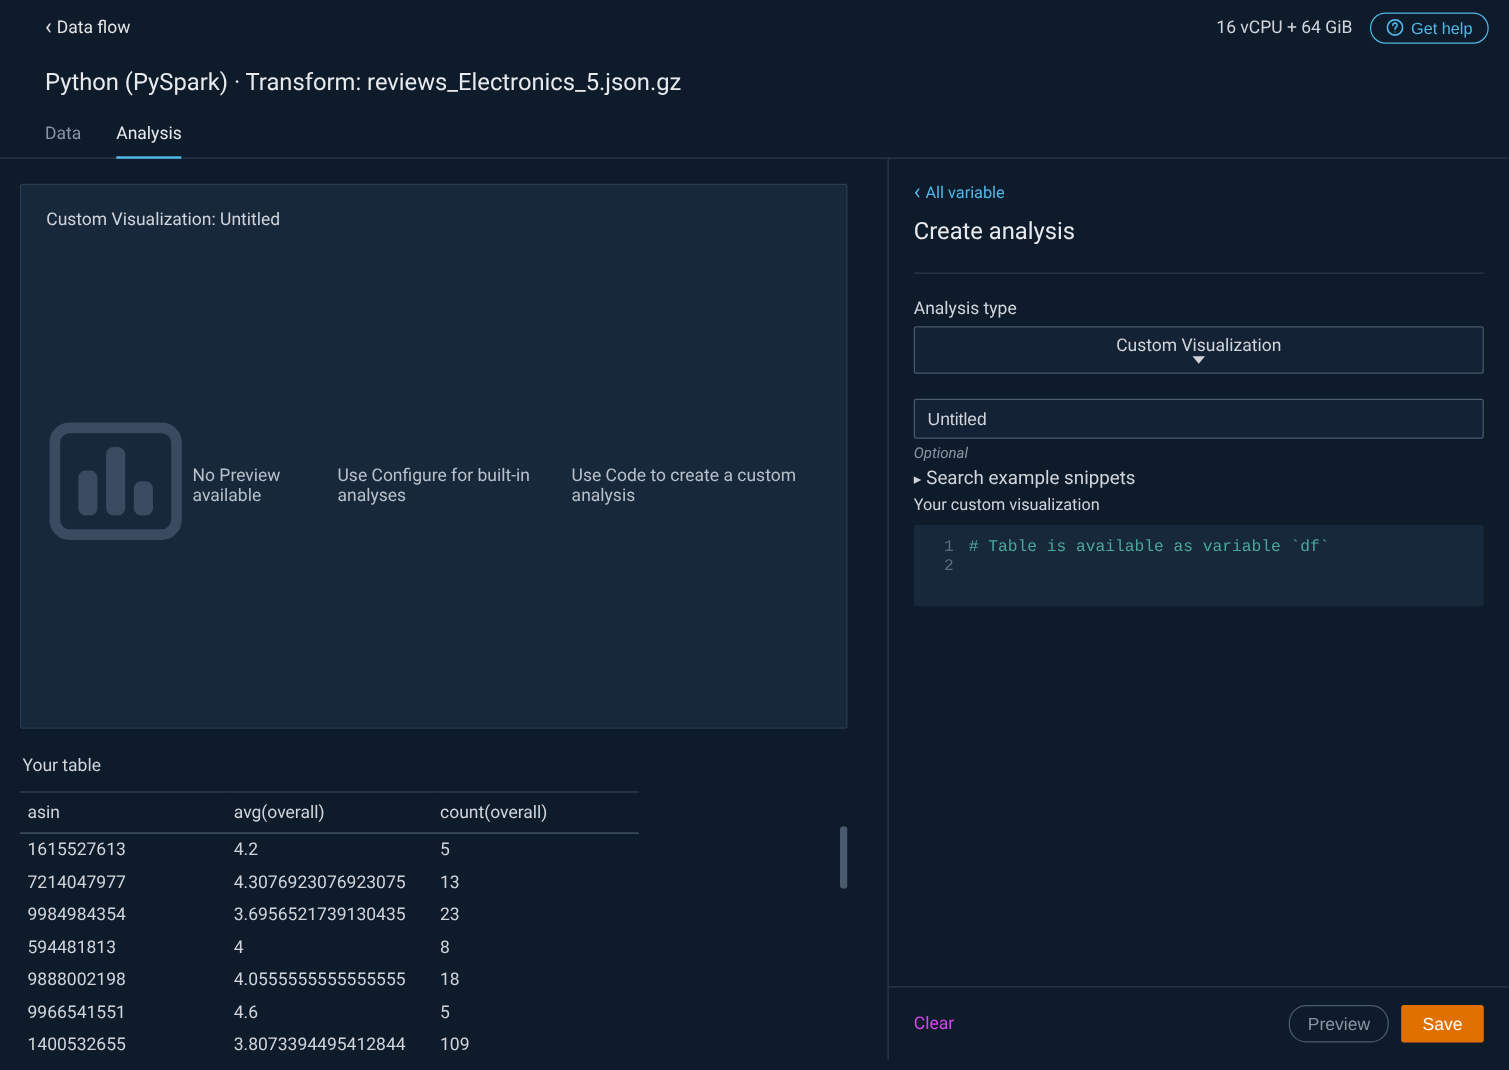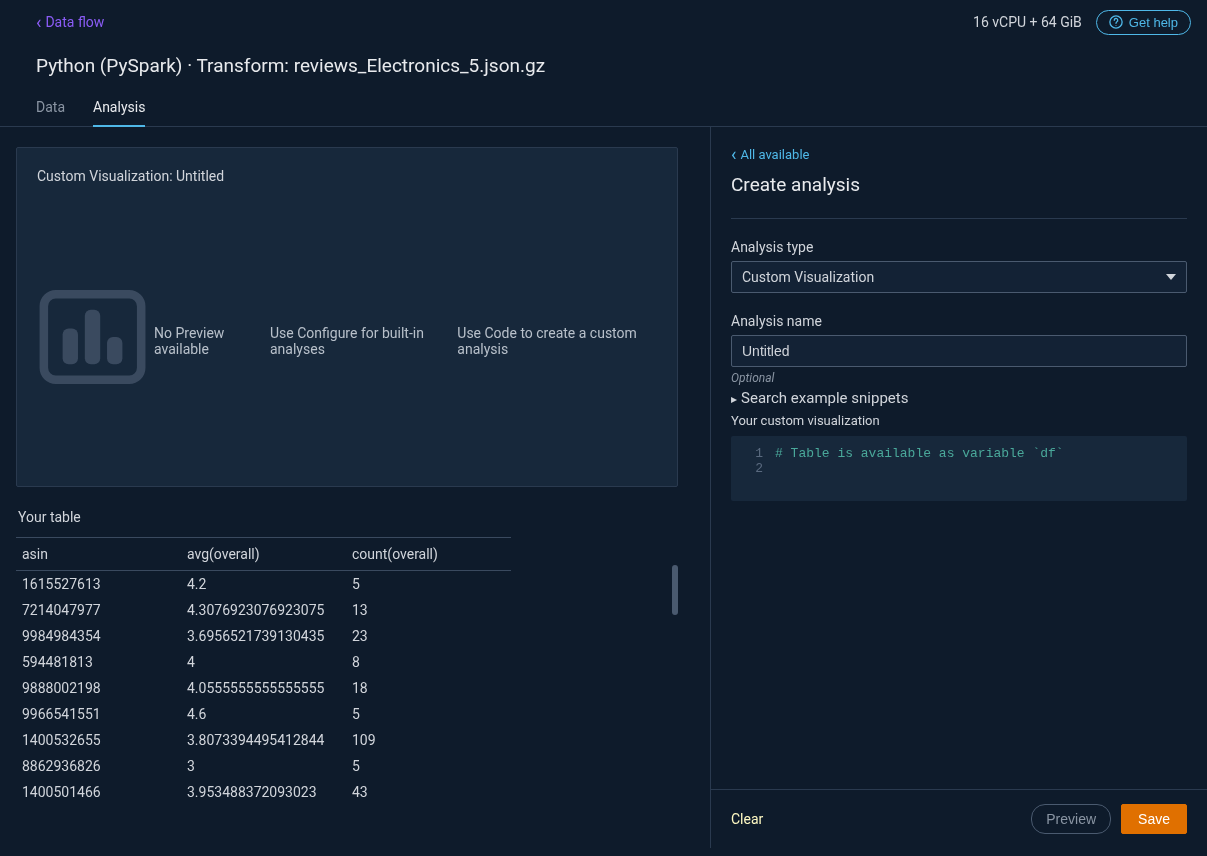--- a/index.html
+++ b/index.html
@@ -16,21 +16,21 @@
   
   
   .topbar {
     display: flex;
     justify-content: space-between;
     align-items: center;
     padding: 8px 16px 0 36px;
     height: 36px;
   }
   .back-link {
-    color: #8b5cf6;
+    color: #e5e5e5;
     display: flex;
     align-items: center;
     gap: 4px;
     cursor: pointer;
   }
   .top-right {
     display: flex;
     align-items: center;
     gap: 14px;
   }
@@ -90,21 +90,21 @@
     flex-direction: column;
     position: relative;
   }
   
   
   .preview-card {
     background: #17283b;
     border: 1px solid #2a3a4f;
     border-radius: 2px;
     padding: 20px;
-    height: 340px;
+    height: 436px;
     display: flex;
     flex-direction: column;
     gap: 22px;
   }
   .preview-title { color: #d1d5db; font-size: 14px; margin-bottom: 10px; }
   .preview-body {
     flex: 1;
     display: flex;
     align-items: center;
     justify-content: center;
@@ -189,20 +189,21 @@
     width: 100%;
     background: #132235;
     border: 1px solid #4a5a6f;
     color: #d1d5db;
     padding: 7px 10px;
     border-radius: 2px;
     display: flex;
     justify-content: space-between;
     align-items: center;
     cursor: pointer;
+    flex-direction: column;
   }
   .text-input {
     width: 100%;
     background: #132235;
     border: 1px solid #4a5a6f;
     color: #d1d5db;
     padding: 7px 10px;
     border-radius: 2px;
     font-size: 14px;
   }
@@ -238,21 +239,21 @@
   .code-text { color: #4aa89a; }
   
   
   .right-footer {
     border-top: 1px solid #2a3a4f;
     padding: 14px 20px;
     display: flex;
     justify-content: space-between;
     align-items: center;
   }
-  .clear-link { color: #fef9c3; cursor: pointer; }
+  .clear-link { color: #d946ef; cursor: pointer; }
   .footer-buttons { display: flex; gap: 10px; }
   .btn-preview {
     background: transparent;
     border: 1px solid #4a5a6f;
     color: #8a95a3;
     padding: 6px 14px;
     border-radius: 14px;
     cursor: pointer;
     font-size: 14px;
   }
@@ -382,34 +383,33 @@
       <div class="scrollbar-track">
         <div class="scrollbar-thumb"></div>
       </div>
     </div>
   </div>
 
   <div class="right-pane">
     <div class="right-content">
       <div class="all-analyses-link">
         <span class="chevron-left"></span>
-        <span>All available</span>
+        <span>All variable</span>
       </div>
       <div class="create-title">Create analysis</div>
       <div class="section-divider"></div>
       
       <label class="form-label">Analysis type</label>
       <div class="select-wrap">
         <div class="select-box">
           <span>Custom Visualization</span>
           <span class="caret-down"></span>
         </div>
       </div>
       
-      <label class="form-label">Analysis name</label>
       <input class="text-input" type="text" value="Untitled" style="">
       <div class="optional-label">Optional</div>
       
       <div class="snippets-toggle">
         <span class="caret-right"></span>
         <span>Search example snippets</span>
       </div>
       <div class="custom-viz-label">Your custom visualization</div>
       
       <div class="code-editor">

